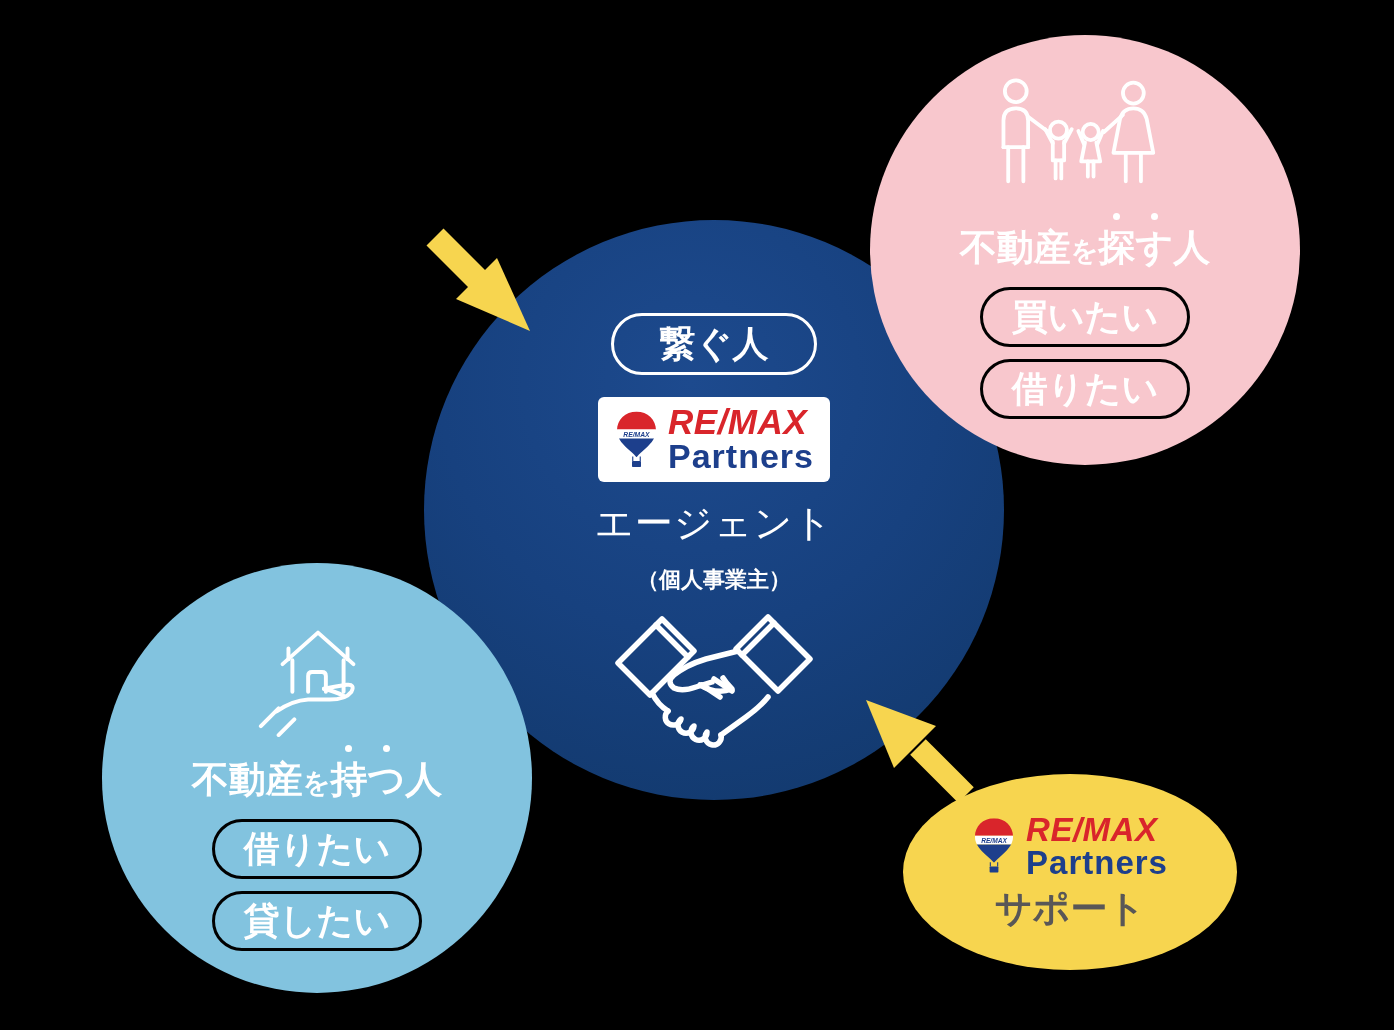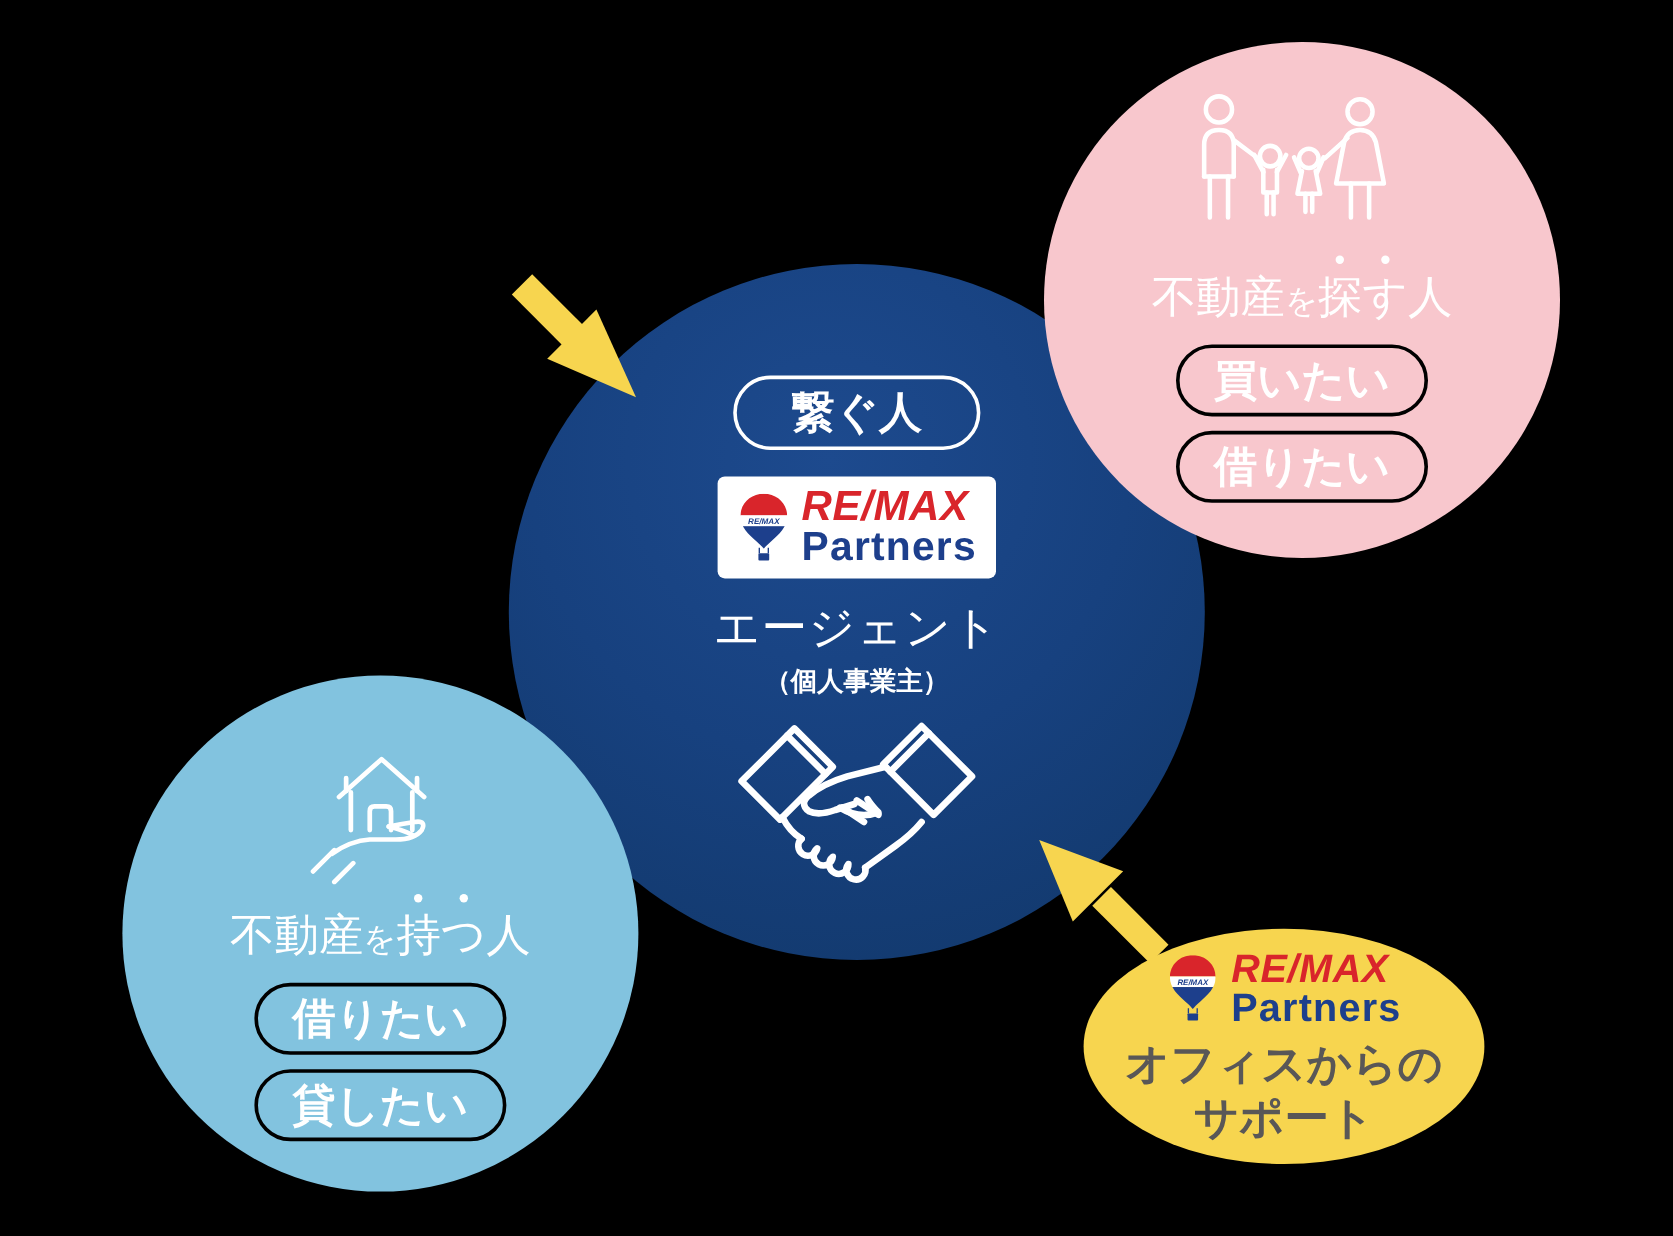--- a/index.html
+++ b/index.html
@@ -32,29 +32,29 @@
   .logo-card {
     margin-top:22px; width:232px; height:85px; background:#fff; border-radius:6px;
     display:flex; align-items:center; justify-content:center; gap:9px;
   }
   .logo-text { display:flex; flex-direction:column; align-items:flex-start; }
   .remax-word { font-size:35px; font-style:italic; font-weight:800; letter-spacing:.5px;
     color:var(--c-remax-red,#D9252B); line-height:1; }
   .partners-word { font-family:Liberation Sans, sans-serif; font-size:34px; font-weight:bold;
     letter-spacing:1px; color:var(--c-remax-navy,#1D3F8C); line-height:1.05; }
   .agent-title { margin-top:16px; font-size:38px; font-weight:normal; color:#fff; letter-spacing:1px; }
-  .agent-sub { margin-top:4px; font-size:22px; font-weight:bold; color:#fff;text-align:right; }
+  .agent-sub { margin-top:16px; font-size:22px; font-weight:bold; color:#fff;text-align:right; }
   .handshake { margin-top:10px; }
 
   
   .pink-circle { left:870px; top:35px; width:430px; height:430px; background:var(--c-pink,#F8C7CD); z-index:3; }
   .blue-circle { left:102px; top:563px; width:430px; height:430px; background:var(--c-light-blue,#82C3DF); z-index:3; }
   .pink-circle .aud-icon { margin-top:42px; }
   .blue-circle .aud-icon { margin-top:46px; }
-  .circle-title { margin-top:18px; font-size:37px; font-weight:normal; color:#fff; white-space:nowrap; }
+  .circle-title { margin-top:18px; font-size:37px; font-weight:bold; color:#fff; white-space:nowrap; }
   .small-char { font-size:27px; }
   .em-char { position:relative; display:inline-block; }
   .em-char::before {
     content:""; position:absolute; top:-10px; left:50%; margin-left:-3.5px;
     width:7px; height:7px; border-radius:50%; background:#fff;
   }
   .pill {
     width:210px; height:60px; box-sizing:border-box; margin-top:12px;
     border:3px solid #000000; border-radius:34px;
     display:flex; align-items:center; justify-content:center;
@@ -197,18 +197,17 @@
         <text x="30" y="35.5" text-anchor="middle" font-size="9" font-weight="bold" font-style="italic" fill="#1D3F8C" font-family="Liberation Sans, sans-serif">RE/MAX</text>
         <path d="M25,62 L25,68 M35,62 L35,68" stroke="#1D3F8C" stroke-width="1.5"></path>
         <rect x="24" y="68" width="12" height="8" rx="1" fill="#1D3F8C"></rect>
       </svg>
       <div class="logo-text">
         <span class="remax-word">RE/MAX</span>
         <span class="partners-word">Partners</span>
       </div>
     </div>
     <div class="support-text">
-      <div>オフィスからの</div>
       <div>サポート</div>
     </div>
   </div>
 
 </div>
 
 </body></html>

